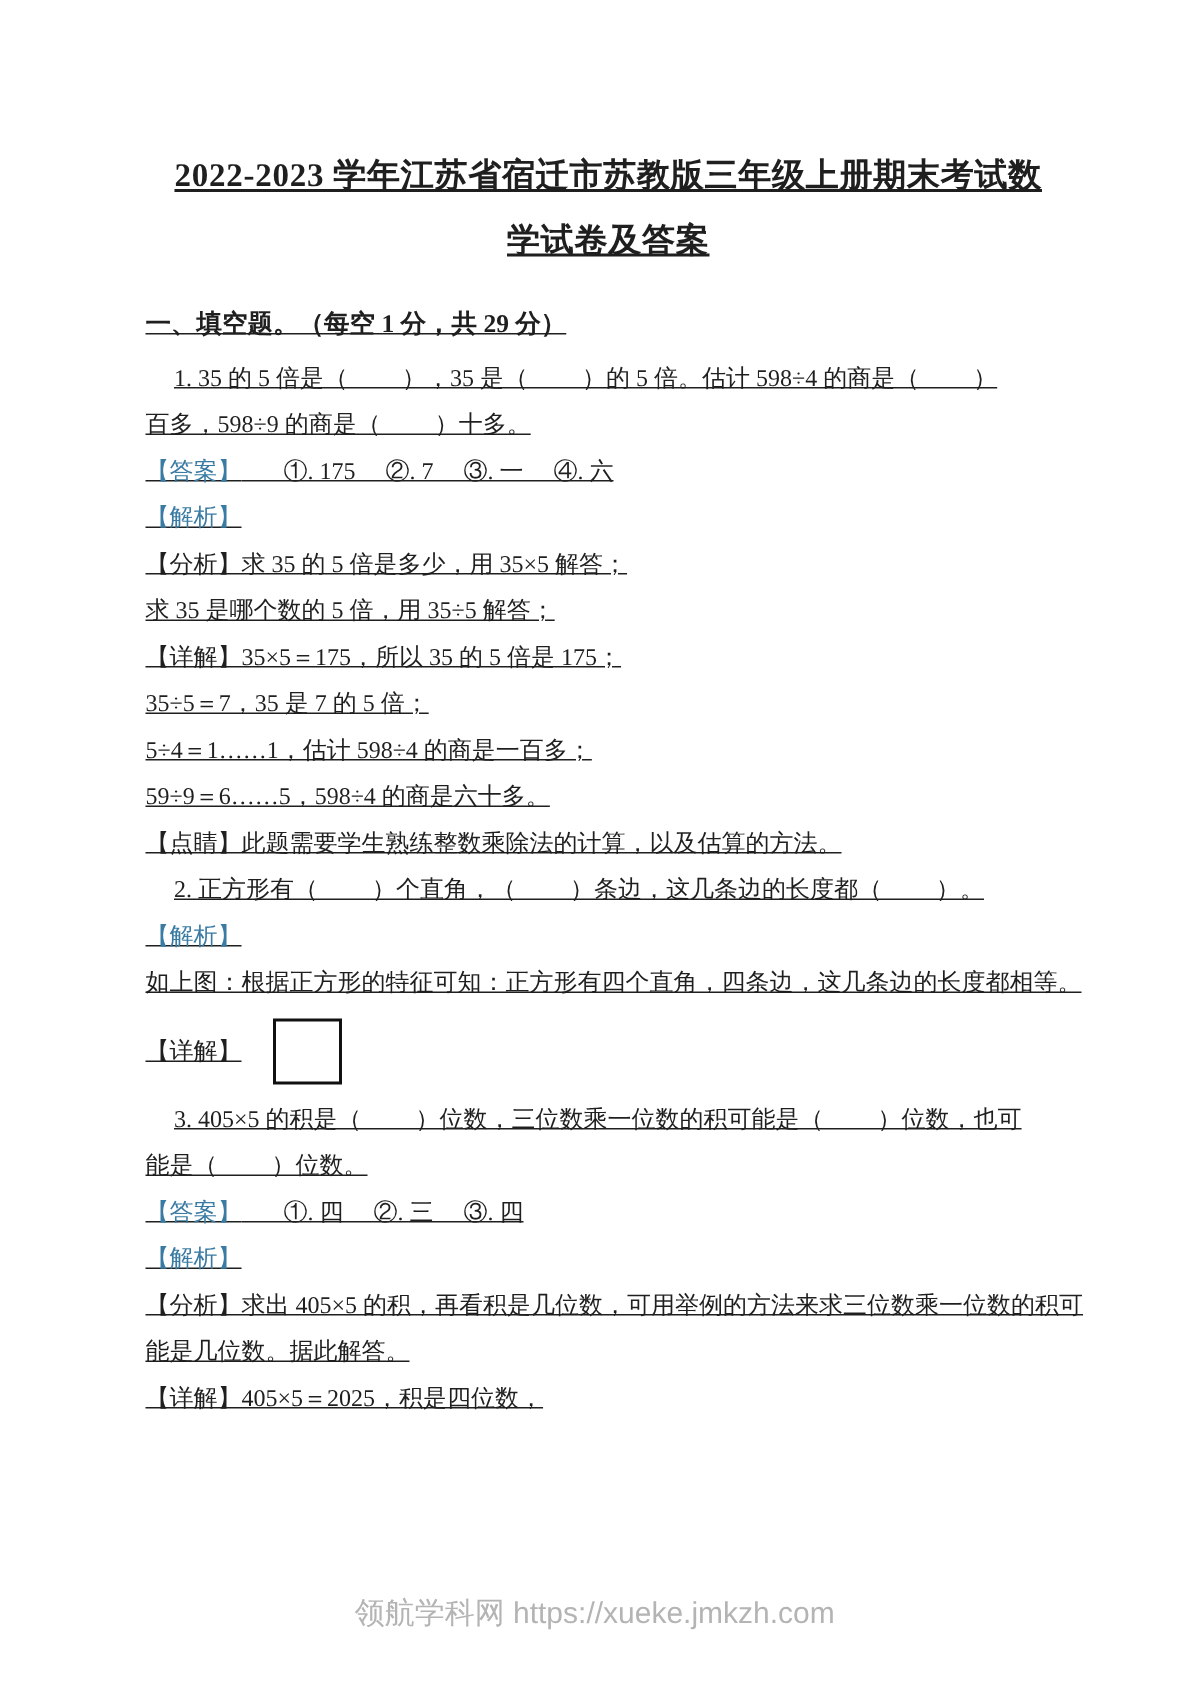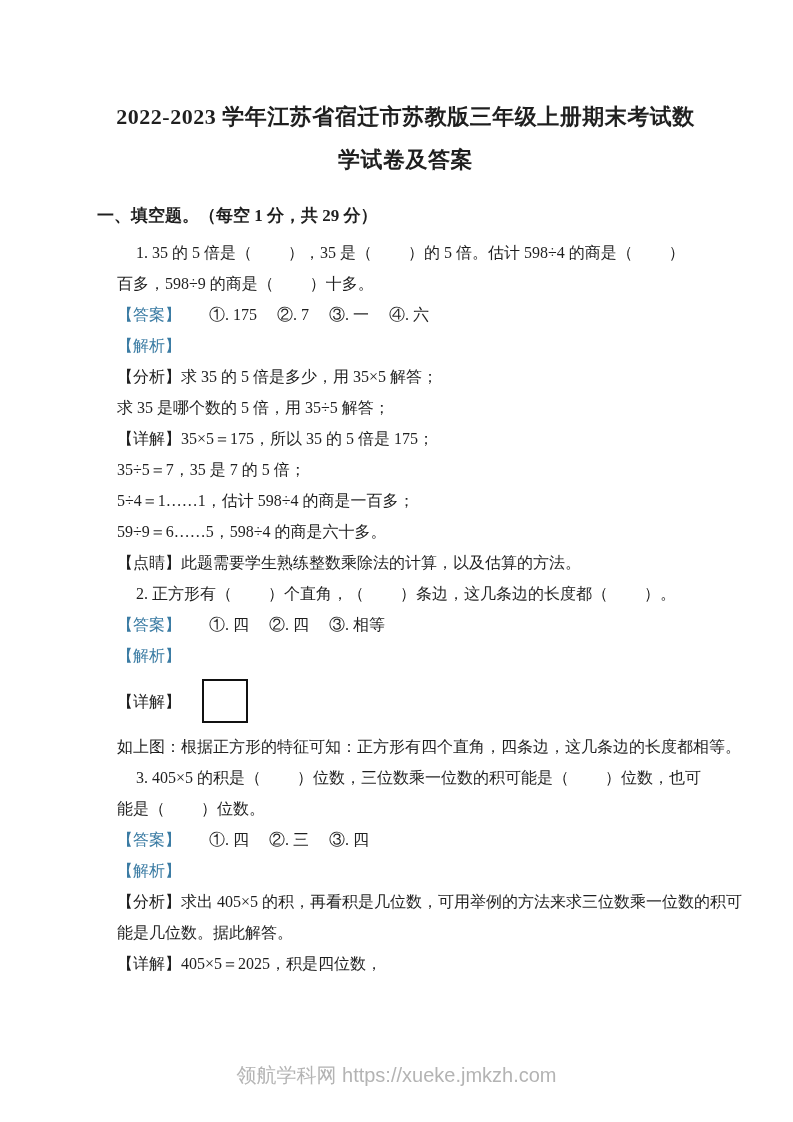--- a/index.html
+++ b/index.html
@@ -14,20 +14,21 @@
     background: #ffffff;
     overflow: hidden;
     font-family: "Liberation Serif", "DejaVu Serif", serif;
     color: var(--body-text, #1f1f1f);
   }
   .content {
     position: absolute;
     left: 97px;
     right: 79px;
     top: 95px;
+    text-decoration: underline;
   }
   .title-line {
     text-align: center;
     font-size: 22px;
     font-weight: bold;
     line-height: 43px;
     letter-spacing: 0.5px;
     white-space: pre;
   }
   .heading {
@@ -38,21 +39,20 @@
     white-space: pre;
   }
   .body-lines {
     margin-top: 6px;
   }
   .line {
     height: 31px;
     line-height: 31px;
     font-size: 16px;
     white-space: pre;
-    margin-left: 20px;
   }
   .line.q {
     padding-left: 19px;
   }
   .blue-label {
     color: var(--label-blue, #3a7ba3);
   }
   .line.img-row {
     height: 60px;
     display: flex;
@@ -94,24 +94,23 @@
         <div class="line"><span class="blue-label">【答案】</span><span>       ①. 175     ②. 7     ③. 一     ④. 六</span></div>
         <div class="line"><span class="blue-label">【解析】</span></div>
         <div class="line"><span>【分析】求 35 的 5 倍是多少，用 35×5 解答；</span></div>
         <div class="line"><span>求 35 是哪个数的 5 倍，用 35÷5 解答；</span></div>
         <div class="line"><span>【详解】35×5＝175，所以 35 的 5 倍是 175；</span></div>
         <div class="line"><span>35÷5＝7，35 是 7 的 5 倍；</span></div>
         <div class="line"><span>5÷4＝1……1，估计 598÷4 的商是一百多；</span></div>
         <div class="line"><span>59÷9＝6……5，598÷4 的商是六十多。</span></div>
         <div class="line"><span>【点睛】此题需要学生熟练整数乘除法的计算，以及估算的方法。</span></div>
         <div class="line q"><span>2. 正方形有（         ）个直角，（         ）条边，这几条边的长度都（         ）。</span></div>
-        <div class="line"><span class="blue-label">【答案】</span><span>       ①. 四     ②. 四     ③. 相等</span></div>
         <div class="line"><span class="blue-label">【解析】</span></div>
+        <div class="line"><span>如上图：根据正方形的特征可知：正方形有四个直角，四条边，这几条边的长度都相等。</span></div>
         <div class="line img-row"><span>【详解】</span><span class="square-figure"></span></div>
-        <div class="line"><span>如上图：根据正方形的特征可知：正方形有四个直角，四条边，这几条边的长度都相等。</span></div>
         <div class="line q"><span>3. 405×5 的积是（         ）位数，三位数乘一位数的积可能是（         ）位数，也可</span></div>
         <div class="line"><span>能是（         ）位数。</span></div>
         <div class="line"><span class="blue-label">【答案】</span><span>       ①. 四     ②. 三     ③. 四</span></div>
         <div class="line"><span class="blue-label">【解析】</span></div>
         <div class="line"><span>【分析】求出 405×5 的积，再看积是几位数，可用举例的方法来求三位数乘一位数的积可</span></div>
         <div class="line"><span>能是几位数。据此解答。</span></div>
         <div class="line"><span>【详解】405×5＝2025，积是四位数，</span></div>
       </div>
   </div>
   <div class="footer">领航学科网 https://xueke.jmkzh.com</div>

